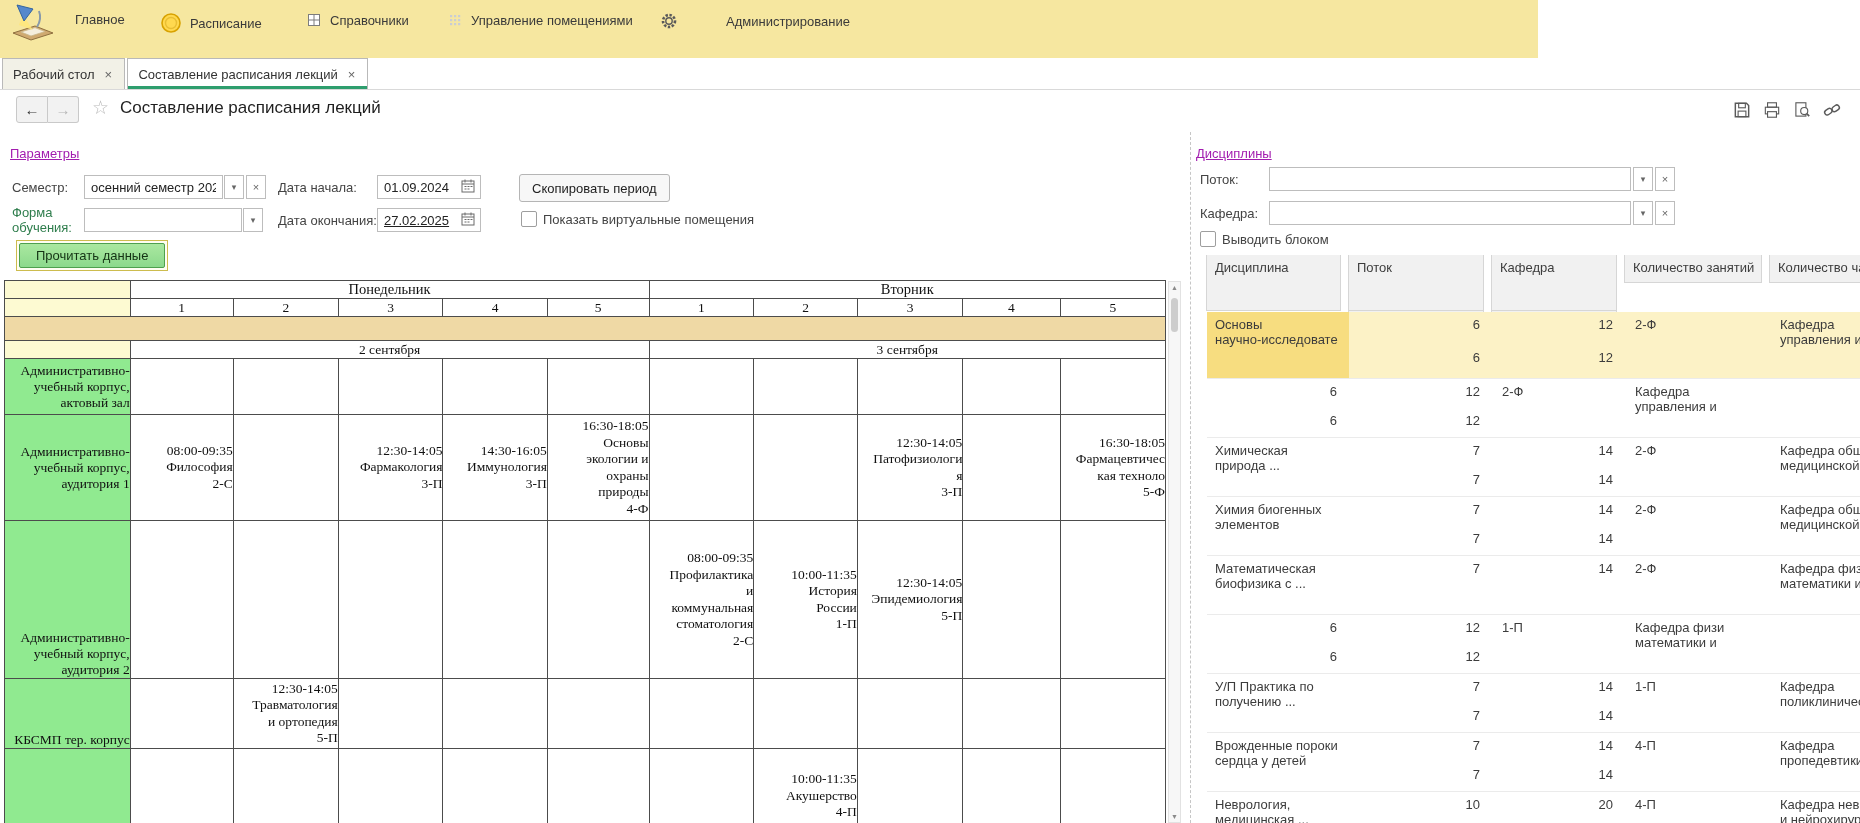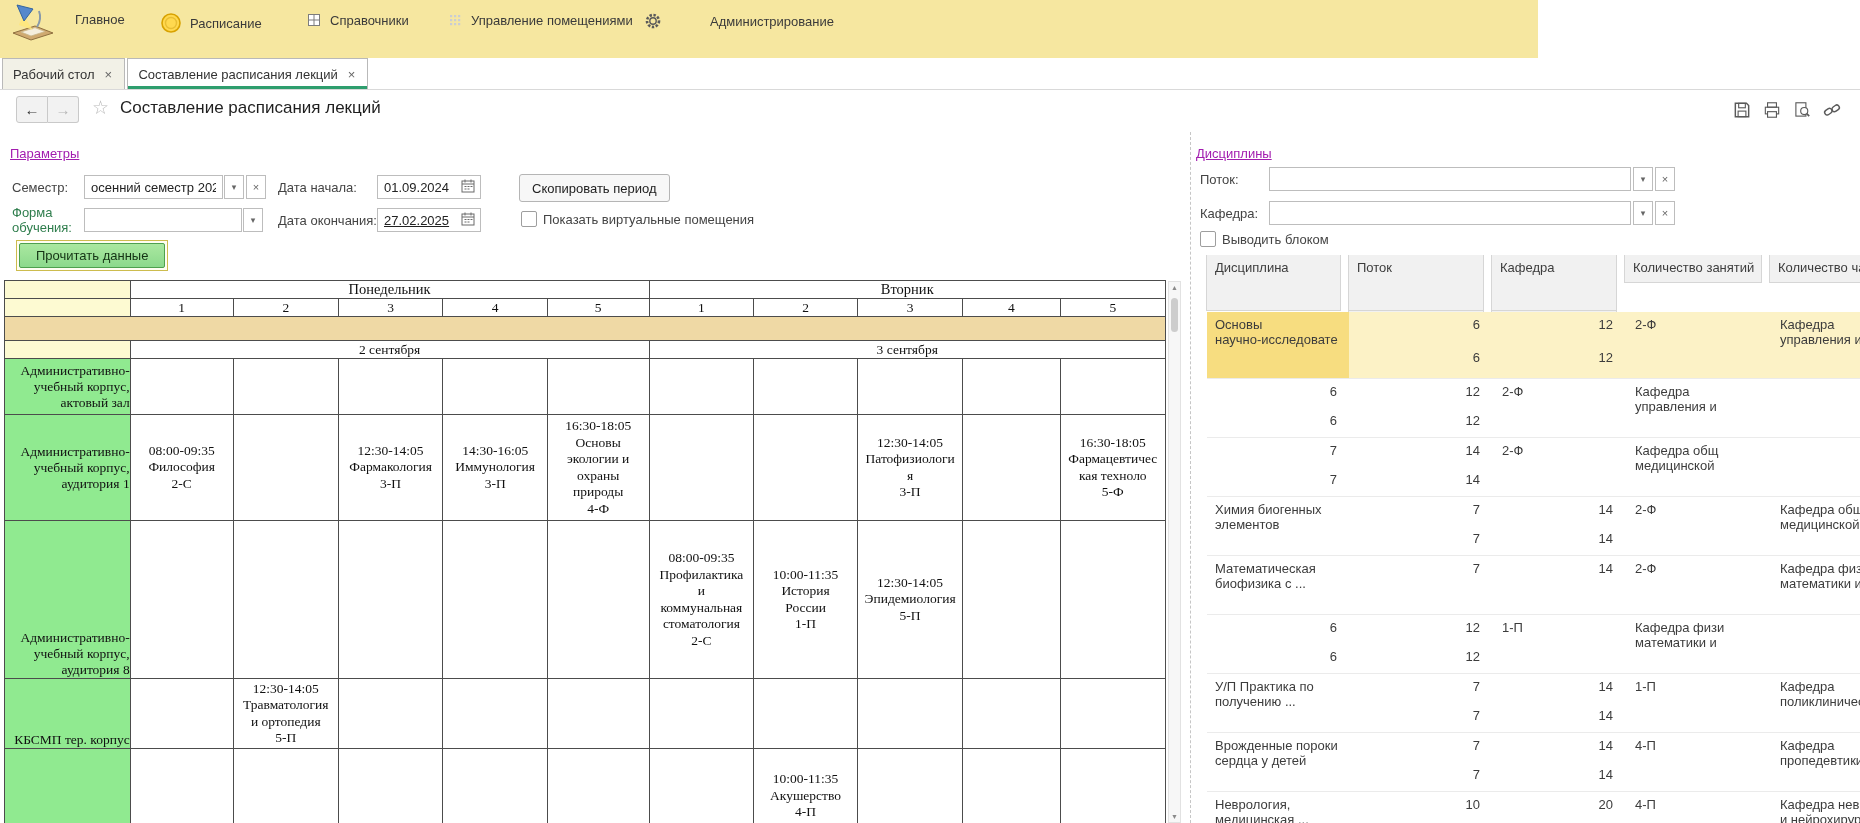--- a/index.html
+++ b/index.html
@@ -44,21 +44,21 @@
   table.sched{border-collapse:collapse;table-layout:fixed;font-family:"Liberation Serif",serif;font-size:13.5px;color:#111}
   table.sched td,table.sched th{border:1px solid #4c4c4c;padding:0;overflow:hidden}
   .corner{background:#fdfad2}
   td.day{text-align:center;font-size:14.5px}
   td.slotn{text-align:center}
   tr.tanrow td{background:#efd9a5}
   td.datec{text-align:center}
   th.room{background:#90ea90;text-align:right;font-weight:normal;vertical-align:middle;
           padding:1px 3px;line-height:16px;overflow-wrap:anywhere}
   th.room.bot{vertical-align:bottom}
-  td.cell{vertical-align:middle;text-align:center;line-height:16.5px;background:#fff}
+  td.cell{vertical-align:middle;text-align:right;line-height:16.5px;background:#fff}
   
   .vs{left:1168px;top:281px;width:13px;height:542px;background:#f7f7f7;border:1px solid #e2e2e2;box-sizing:border-box}
   .vs .ar{position:absolute;left:0;width:11px;text-align:center;font-size:7px;color:#8a8a8a;cursor:pointer}
   .vs .thumb{position:absolute;left:2px;top:16px;width:7px;height:34px;background:#cdcdcd;border-radius:4px;cursor:pointer}
   .splitter{left:1190px;top:132px;height:691px;width:0;border-left:1px dashed #c6c6c6}
   
   .disc{left:1196px;top:255px;width:664px;height:568px;overflow:hidden}
   .dhead{position:absolute;left:11px;top:0;display:grid;grid-template-columns:142px 143px 133px 145px 230px;
          grid-template-rows:28px 28px;width:793px}
   .hc{background:#f1f1f1;border:1px solid #d6d6d6;margin:-1px 8px 0 -1px;padding:5px 8px;color:#3d3d3d;
@@ -118,21 +118,21 @@
             <rect x="3" y="7" width="2.2" height="2.2" fill="#c9cdd4"></rect>
             <rect x="7" y="7" width="2.2" height="2.2" fill="#c9cdd4"></rect>
             <rect x="11" y="7" width="2.2" height="2.2" fill="#c9cdd4"></rect>
             <rect x="3" y="11" width="2.2" height="2.2" fill="#c9cdd4"></rect>
             <rect x="7" y="11" width="2.2" height="2.2" fill="#c9cdd4"></rect>
             <rect x="11" y="11" width="2.2" height="2.2" fill="#c9cdd4"></rect>
           </svg>
         </span>
         <span>Управление помещениями</span>
       </div>
-      <div class="mitem" style="left: 644px; gap: 48px;">
+      <div class="mitem" style="left: 660px; gap: 48px;">
         <span>
           <svg width="18" height="18" viewBox="0 0 18 18">
             <circle cx="9" cy="9" r="6" fill="none" stroke="#5a5a5a" stroke-width="2.6" stroke-dasharray="2.4 1.6"></circle>
             <circle cx="9" cy="9" r="3.2" fill="#f6e7a0" stroke="#5a5a5a" stroke-width="1.4"></circle>
           </svg>
         </span>
         <span>Администрирование</span>
       </div>
     </div>
 </div>
@@ -293,21 +293,21 @@
           <td class="cell">12:30-14:05<br>Фармакология<br>3-П</td>
           <td class="cell">14:30-16:05<br>Иммунология<br>3-П</td>
           <td class="cell">16:30-18:05<br>Основы<br>экологии и<br>охраны<br>природы<br>4-Ф</td>
           <td class="cell"></td>
           <td class="cell"></td>
           <td class="cell">12:30-14:05<br>Патофизиологи<br>я<br>3-П</td>
           <td class="cell"></td>
           <td class="cell">16:30-18:05<br>Фармацевтичес<br>кая техноло<br>5-Ф</td>
         </tr>
         <tr style="height:158px">
-          <th class="room bot">Административно-учебный корпус, аудитория 8</th>
+          <th class="room bot">Административно-учебный корпус, аудитория 2</th>
           <td class="cell"></td>
           <td class="cell"></td>
           <td class="cell"></td>
           <td class="cell"></td>
           <td class="cell"></td>
           <td class="cell">08:00-09:35<br>Профилактика<br>и<br>коммунальная<br>стоматология<br>2-С</td>
           <td class="cell">10:00-11:35<br>История<br>России<br>1-П</td>
           <td class="cell">12:30-14:05<br>Эпидемиология<br>5-П</td>
           <td class="cell"></td>
           <td class="cell"></td>
@@ -398,20 +398,21 @@
           <div>6</div>
         </div>
         <div class="dnum">
           <div>12</div>
           <div>12</div>
         </div>
         <div class="dpot">2-Ф</div>
         <div class="dkaf">Кафедра<br>управления и</div>
       </div>
       <div class="drow">
+        <div class="dname">Химическая<br>природа ...</div>
         <div class="dnum">
           <div>7</div>
           <div>7</div>
         </div>
         <div class="dnum">
           <div>14</div>
           <div>14</div>
         </div>
         <div class="dpot">2-Ф</div>
         <div class="dkaf">Кафедра общ<br>медицинской</div>

